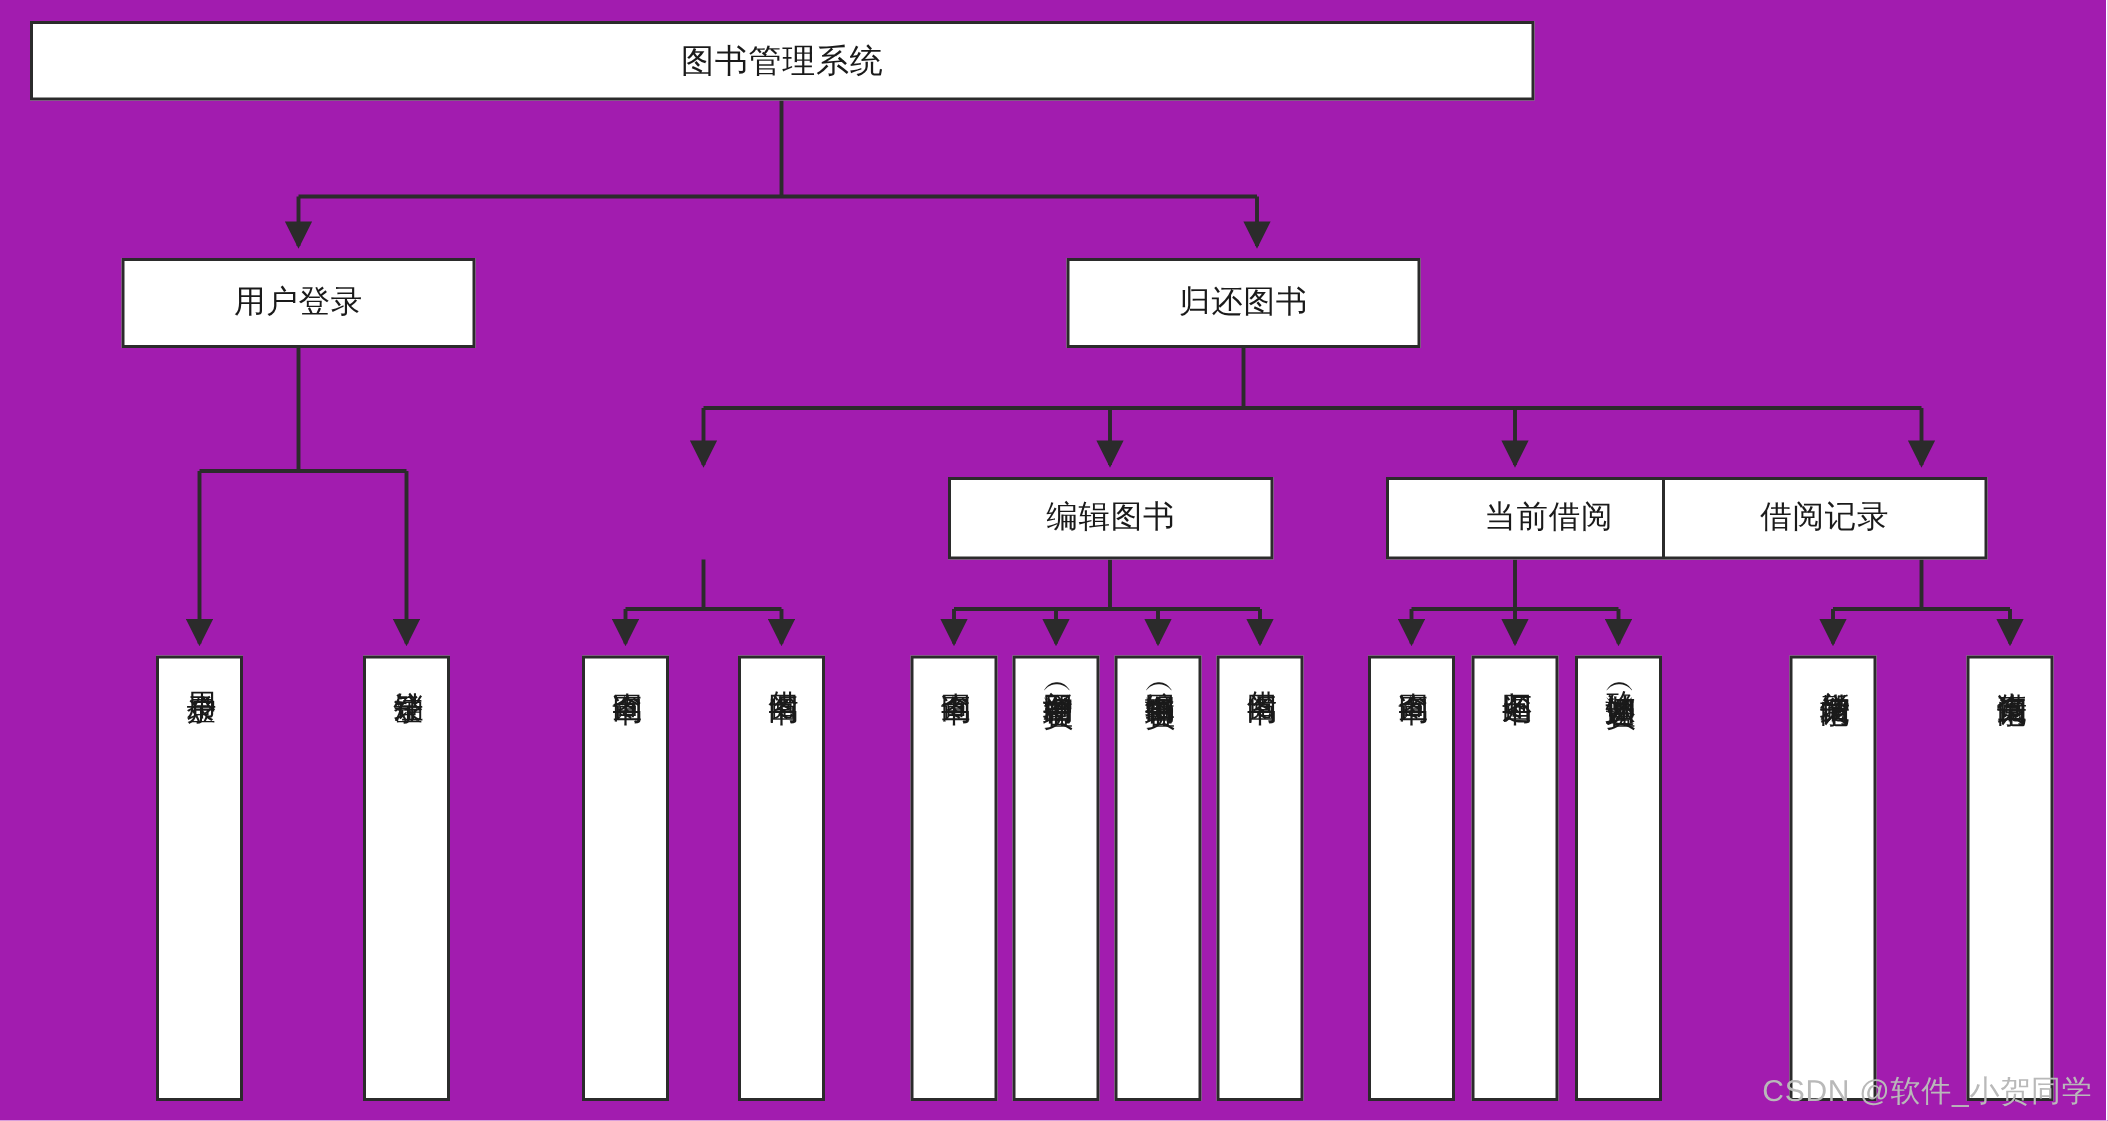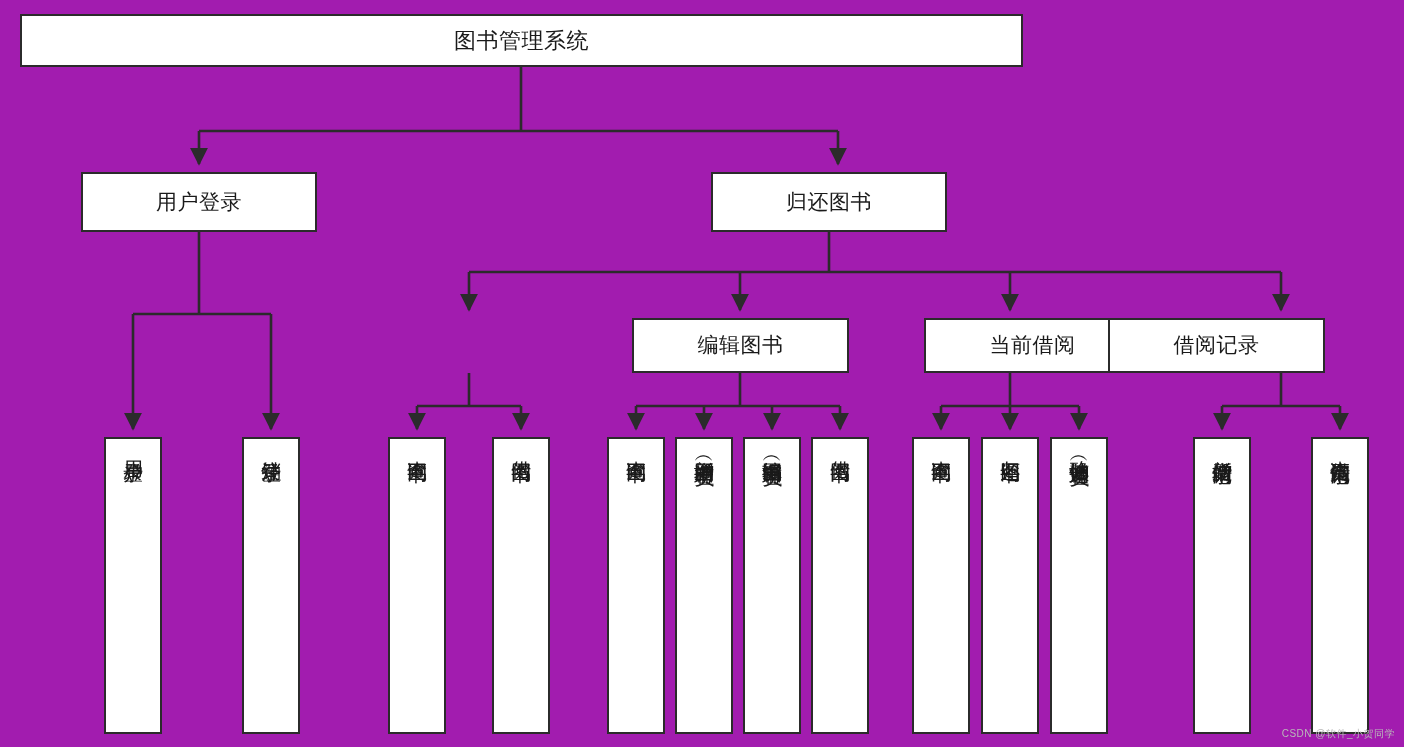--- a/index.html
+++ b/index.html
@@ -54,21 +54,21 @@
     white-space:normal;
   }
   .node.root .label{font-size:22px;}
   .node.lvl2 .label{font-size:21px;}
   .node.lvl3 .label{font-size:21px;}
 
   #watermark{
     position:absolute;
     right:9px;
     bottom:6px;
-    font-size:10px;
+    font-size:20px;
     color:#b9b9b9;
     letter-spacing:0.5px;
     z-index:5;
     white-space:nowrap;
   }
 </style>
 </head>
 <body>
 
 <div id="canvas">

